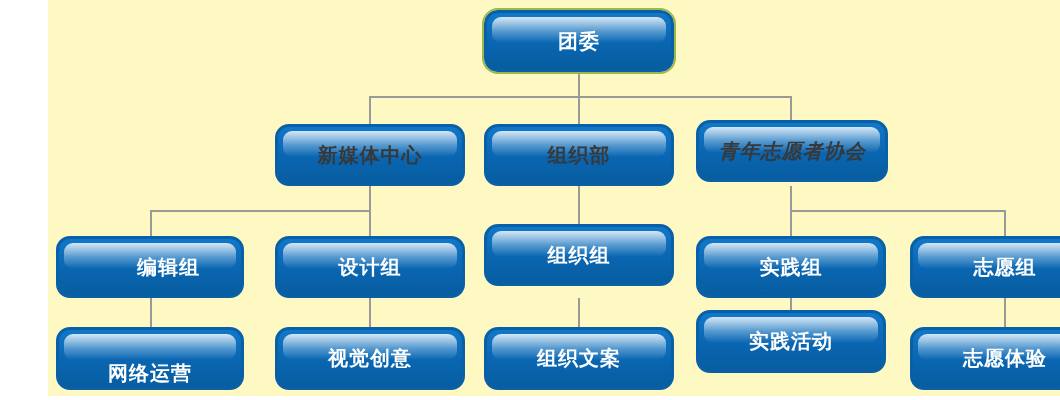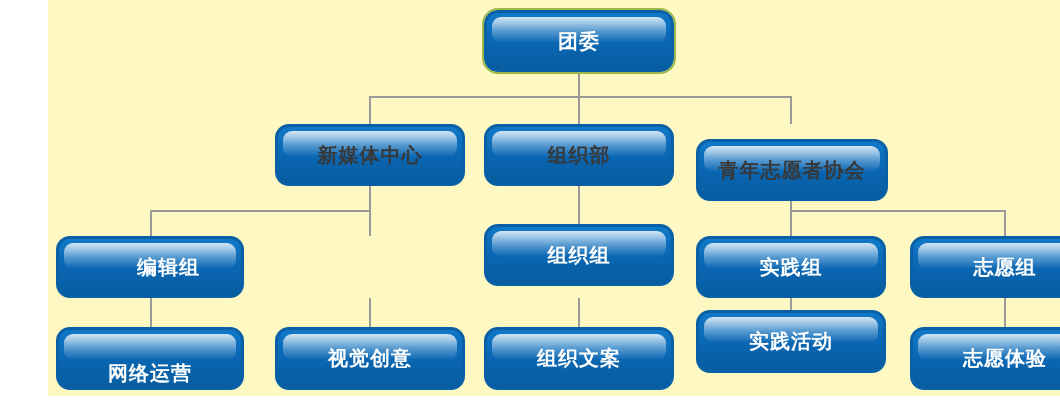--- a/index.html
+++ b/index.html
@@ -75,28 +75,32 @@
   </div>
 
   <div class="node dark" style="left:227px; top:124px; width:190px; height:62px;">
     <span class="gloss"></span>
     <span class="lbl">新媒体中心</span>
   </div>
   <div class="node dark" style="left:436px; top:124px; width:190px; height:62px;align-items:center;">
     <span class="gloss"></span>
     <span class="lbl">组织部</span>
   </div>
-  <div class="node dark" style="left:648px; top:139px; width:192px; height:62px;">
+  <div class="node dark" style="left:648px; top:120px; width:192px; height:62px;font-style:italic;">
     <span class="gloss"></span>
     <span class="lbl">青年志愿者协会</span>
   </div>
 
   <div class="node" style="left:8px; top:236px; width:188px; height:62px;padding-left:37px;">
     <span class="gloss"></span>
     <span class="lbl">编辑组</span>
+  </div>
+  <div class="node" style="left:227px; top:236px; width:190px; height:62px;">
+    <span class="gloss"></span>
+    <span class="lbl">设计组</span>
   </div>
   <div class="node" style="left:436px; top:224px; width:190px; height:62px;">
     <span class="gloss"></span>
     <span class="lbl">组织组</span>
   </div>
   <div class="node" style="left:648px; top:236px; width:190px; height:62px;">
     <span class="gloss"></span>
     <span class="lbl">实践组</span>
   </div>
   <div class="node" style="left:862px; top:236px; width:190px; height:62px;">

